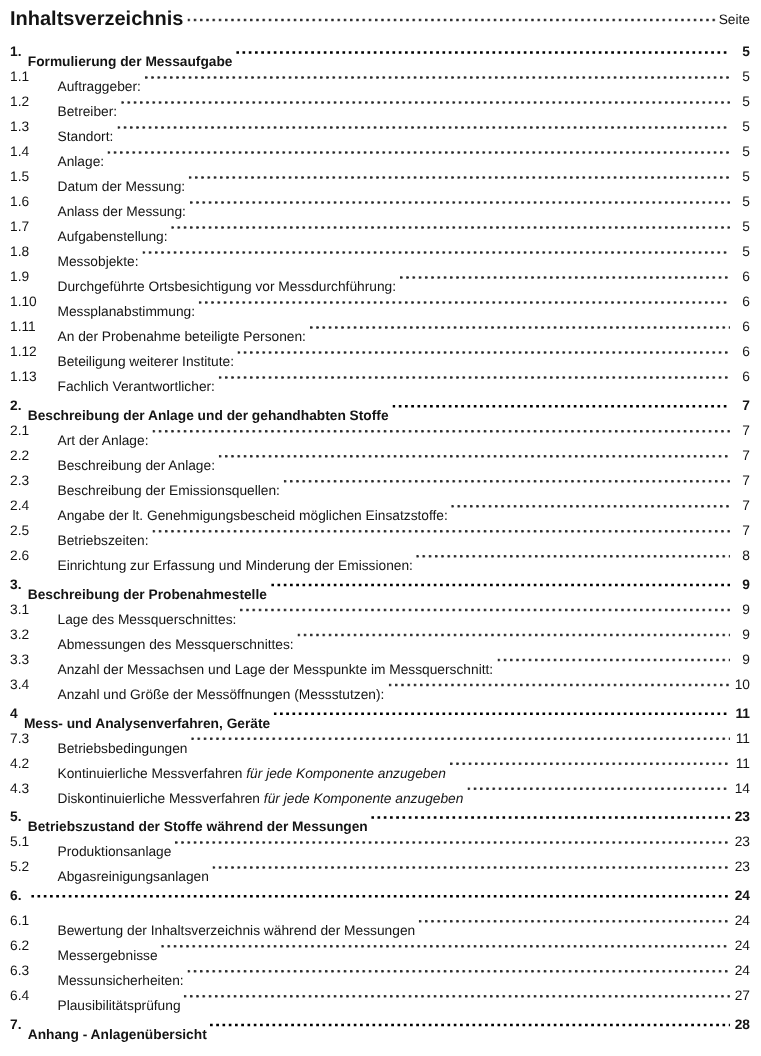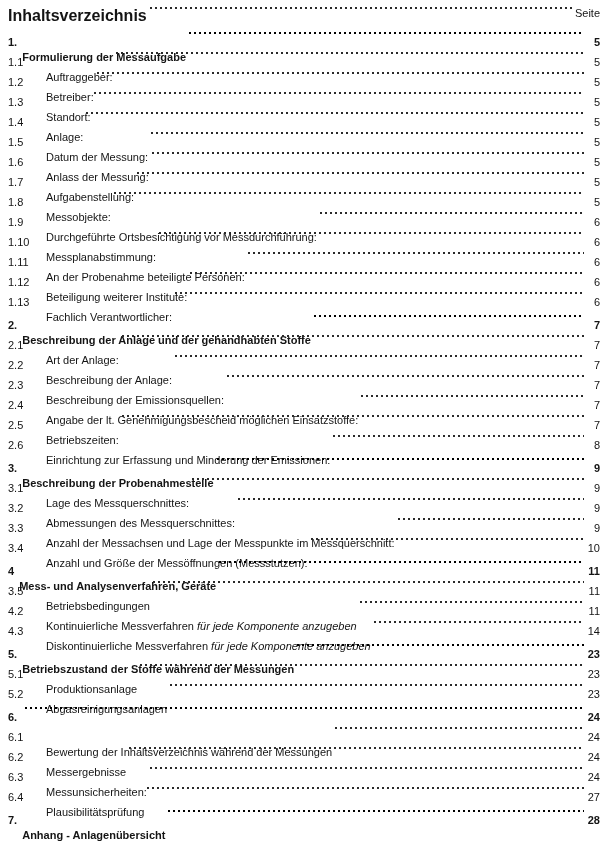--- a/index.html
+++ b/index.html
@@ -6,21 +6,21 @@
   body {
     width: 609px;
     height: 845px;
     background: #ffffff;
     color: #141414;
     font-family: "Liberation Sans", "DejaVu Sans", sans-serif;
     overflow: hidden;
   }
   .page { padding: 7px 9px 0 8px; box-sizing: border-box; }
 
-  .row { display: flex; align-items: flex-start; }
+  .row { display: flex; align-items: center; }
 
   .header-row { margin-bottom: 7px; }
   .doc-title { font-size: 16px; font-weight: 700; white-space: nowrap; }
   .page-label { font-size: 11px; }
 
   .entry { font-size: 11px; line-height: 20px; height: 20px; }
   .entry.chapter { font-weight: 700; margin-top: 3px; }
   .entry.sub .num { flex: 0 0 38px; width: 38px; }
   .entry.chapter .num { margin-right: 5px; }
   .title { white-space: nowrap; margin-top: 15px; }
@@ -234,21 +234,21 @@
   </div>
 
   <div class="row entry chapter">
     <span class="num">4</span>
     <span class="title"><span class="t">Mess- und Analysenverfahren, Geräte</span><span class="it"></span></span>
     <span class="leader"></span>
     <span class="pageno">11</span>
   </div>
 
   <div class="row entry sub">
-    <span class="num">3.5</span>
+    <span class="num">7.3</span>
     <span class="title"><span class="t">Betriebsbedingungen</span><span class="it"></span></span>
     <span class="leader"></span>
     <span class="pageno">11</span>
   </div>
 
   <div class="row entry sub">
     <span class="num">4.2</span>
     <span class="title"><span class="t">Kontinuierliche Messverfahren</span><span class="it"> für jede Komponente anzugeben</span></span>
     <span class="leader"></span>
     <span class="pageno">11</span>

